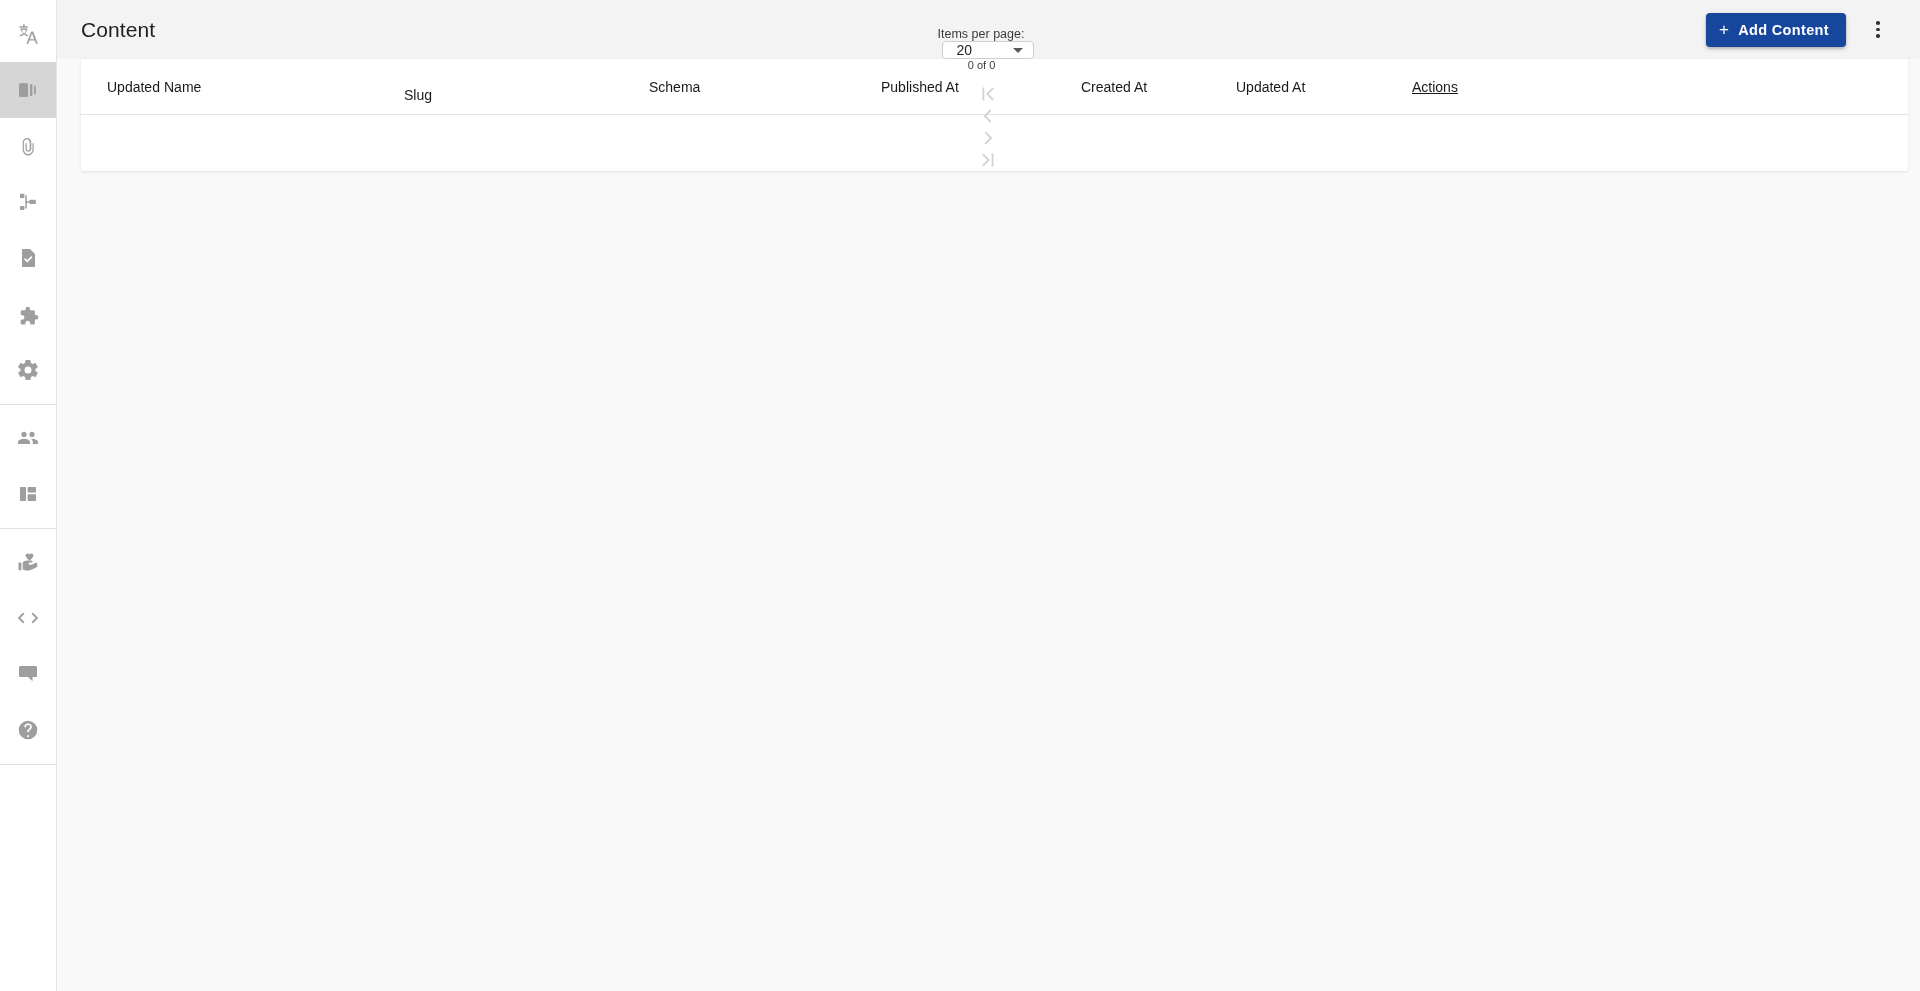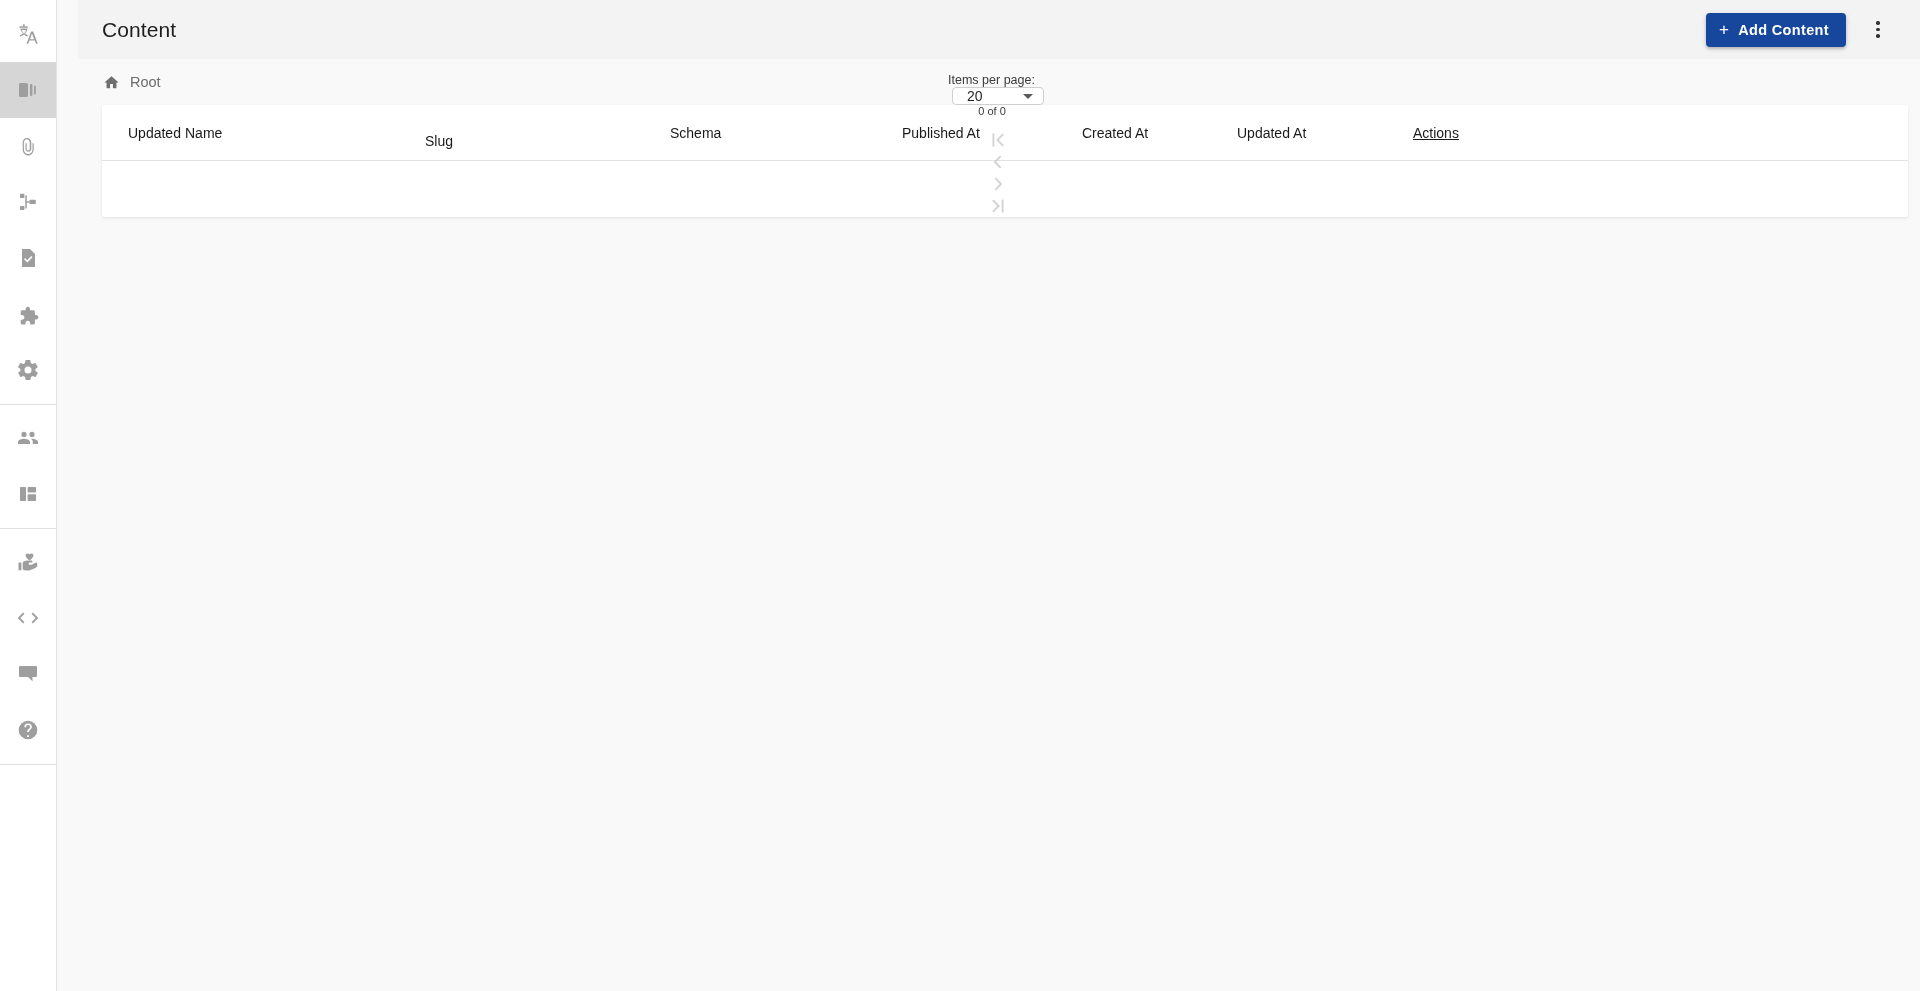--- a/index.html
+++ b/index.html
@@ -2,21 +2,21 @@
 <html><head>
 <meta charset="utf-8">
 <style>
   * { box-sizing: border-box; margin: 0; padding: 0; }
   html, body {
     width: 1920px; height: 991px;
     background: #f9f9f9;
     font-family: "Liberation Sans", sans-serif;
     overflow: hidden;
   }
-  #app { position: relative; width: 1920px; height: 991px; display: flex; gap: 21px; }
+  #app { position: relative; width: 1920px; height: 991px; display: flex; }
 
   
   #sidebar {
     width: 57px; height: 991px;
     background: #ffffff;
     border-right: 1px solid #e3e3e3;
     flex: 0 0 57px;
     padding-top: 6px;
     display: flex; flex-direction: column; align-items: stretch;
   }
@@ -87,21 +87,21 @@
     padding-left: 26px;
   }
   #header-row .th {
     font-size: 14px; color: #1a1a1a; font-weight: 400; white-space: nowrap;
   }
   .th.c-status   { width: 57px; }
   .th.c-name     { width: 240px; }
   .th.c-slug     { width: 245px; margin-top: 16px; }
   .th.c-schema   { width: 232px; }
   .th.c-pub      { width: 180px; }
-  .th.c-created  { width: 155px; }
+  .th.c-created  { width: 155px; margin-left: 20px; }
   .th.c-updated  { width: 176px; }
   .th.c-actions  { width: 120px; text-decoration: underline; }
 
   
   #paginator {
     display: flex; align-items: center; justify-content: flex-end;
     height: 56px; padding-right: 14px; gap: 0; flex-direction: column;
   }
   #items-per-page-label { font-size: 12.5px; color: #3b3b3b; margin-right: 13px; }
   #per-page-select {
@@ -266,28 +266,20 @@
         <span>Add Content</span>
       </button>
 
       <button id="overflow-btn">
         <span class="dot"></span>
         <span class="dot"></span>
         <span class="dot"></span>
       </button>
     </header>
 
-    <div id="breadcrumb-bar">
-      <span id="home-icon">
-        <svg width="17" height="17" viewBox="0 0 24 24">
-            <path fill="#6f6f6f" d="M10 20v-6h4v6h5v-8h3L12 3 2 12h3v8z"></path>
-          </svg>
-      </span>
-      <span class="crumb-text">Root</span>
-    </div>
 
     <section id="table-card">
 
       <div id="header-row">
         <div class="th c-status">Updated</div>
         <div class="th c-name">Name</div>
         <div class="th c-slug">Slug</div>
         <div class="th c-schema">Schema</div>
         <div class="th c-pub">Published At</div>
         <div class="th c-created">Created At</div>

